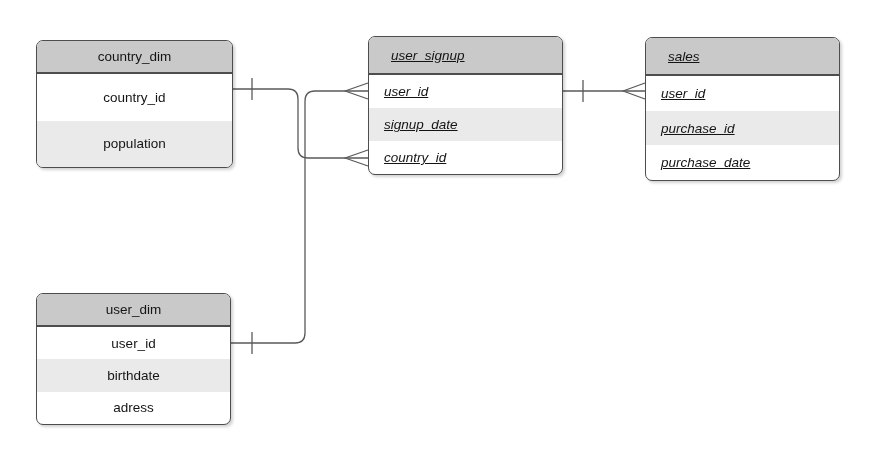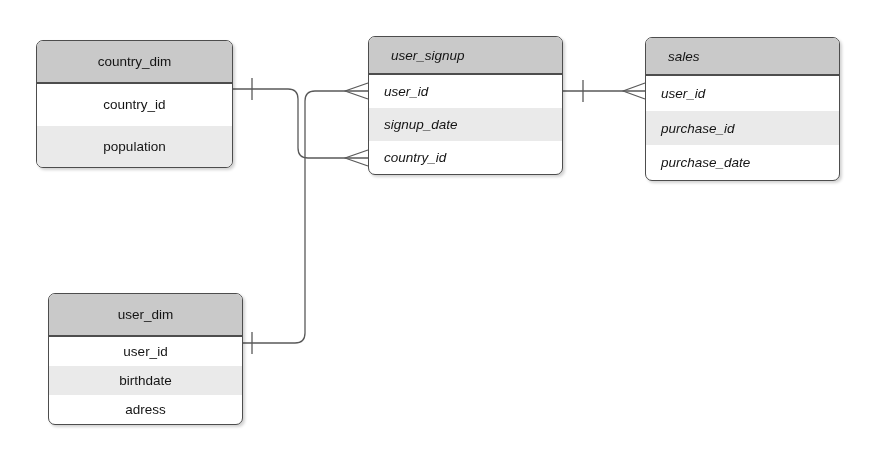--- a/index.html
+++ b/index.html
@@ -52,22 +52,22 @@
     box-sizing: border-box;
   }
   .entity .row {
     flex: 1 1 0;
     display: flex;
     align-items: center;
     justify-content: center;
   }
   
   .entity .row:nth-child(odd) { background: #eaeaea; }
-  .entity.plain .hd { height: 43px; }
-  .entity.fact { font-style: italic; }
+  .entity.plain .hd { height: 33px; }
+  .entity.fact { font-style: italic; text-decoration: underline; }
   .entity.fact .hd {
     height: 38px;
     justify-content: flex-start;
     padding-left: 22px;
   }
   .entity.fact .row {
     justify-content: flex-start;
     padding-left: 15px;
   }
 </style>
@@ -110,20 +110,20 @@
     <div class="row">country_id</div>
   </div>
 
   <div class="entity fact" style="left:645px; top:37px; width:195px; height:144px;">
     <div class="hd">sales</div>
     <div class="row">user_id</div>
     <div class="row">purchase_id</div>
     <div class="row">purchase_date</div>
   </div>
 
-  <div class="entity plain" style="left:48px; top:293px; width:195px; height:132px;">
+  <div class="entity plain" style="left:36px; top:293px; width:195px; height:132px;">
     <div class="hd">user_dim</div>
     <div class="row">user_id</div>
     <div class="row">birthdate</div>
     <div class="row">adress</div>
   </div>
 
 </div>
 
 </body></html>

